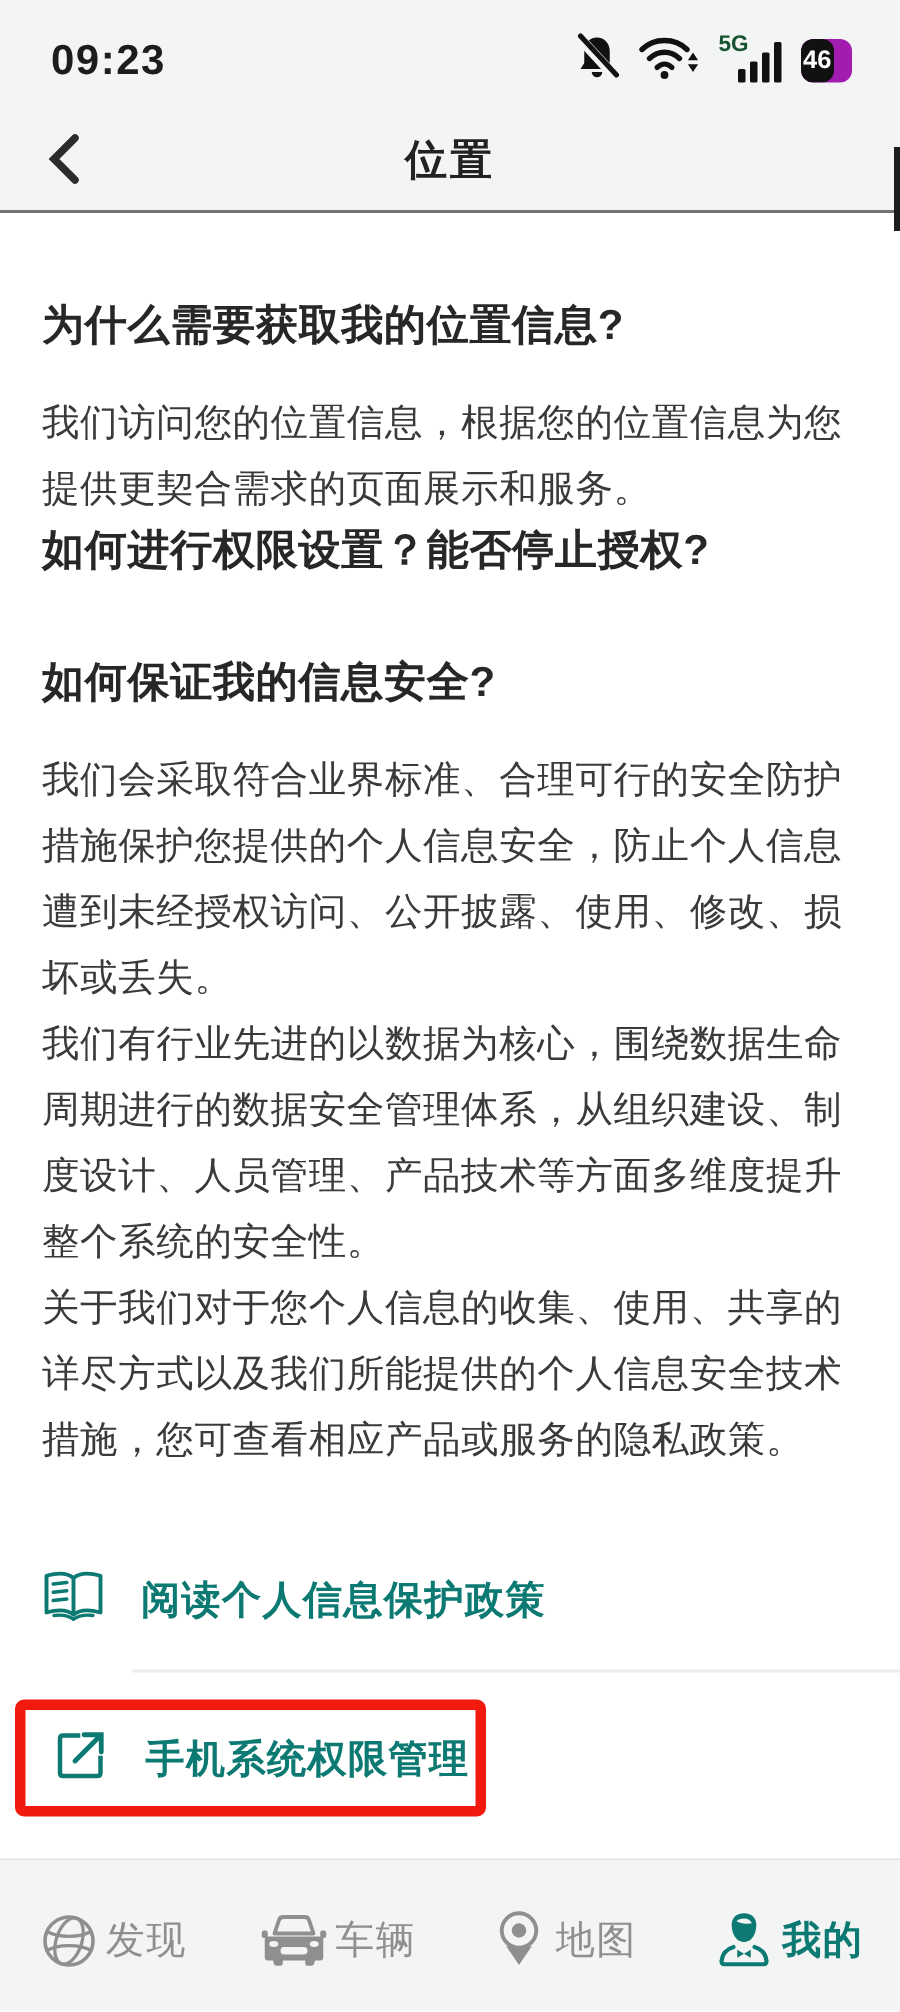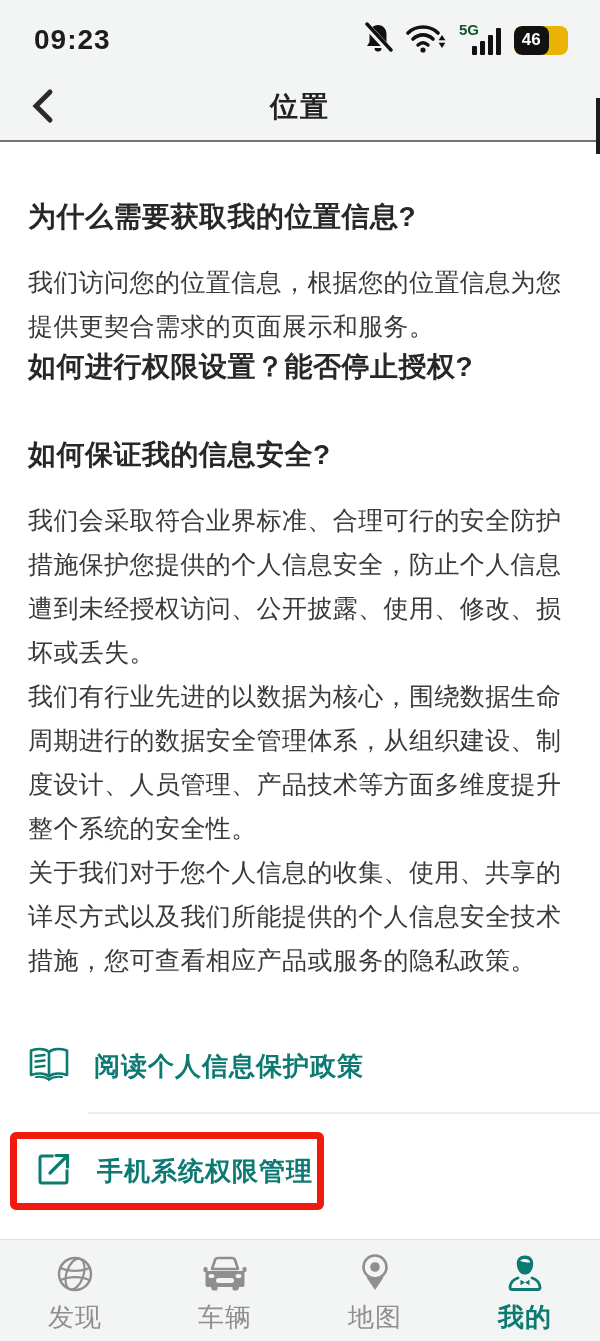--- a/index.html
+++ b/index.html
@@ -15,22 +15,22 @@
     height:74px; display:flex; align-items:center;
     justify-content:space-between; padding:6px 32px 0 34px;
   }
   .status-time { font-size:28px; font-weight:bold; color:#1c1c1c; letter-spacing:1px; }
   .status-right { display:flex; align-items:center; gap:13px; }
   .sig-wrap { position:relative; width:42px; height:34px; }
   .sig-label { position:absolute; left:0; top:-2px; font-size:15px; font-weight:bold; color:#14532d; }
   .sig-bars { position:absolute; bottom:2px; right:0; display:flex; align-items:flex-end; gap:3px; }
   .sig-bars i { display:block; width:5px; background:#111; border-radius:1px; }
   .battery {
-    width:54px; height:29px; border-radius:8px; overflow:hidden;
-    background:#eab308; display:flex;
+    width:34px; height:29px; border-radius:8px; overflow:hidden;
+    background:#a21caf; display:flex;
   }
   .battery-fill {
     width:64%; background:#111; color:#fff; font-size:17px; font-weight:bold;
     display:flex; align-items:center; justify-content:center; border-radius:8px;
   }
   .nav-header { height:66px; display:flex; align-items:center; justify-content:center; position:relative; }
   .back-btn { position:absolute; left:30px; top:12px; width:40px; height:40px;
     display:flex; align-items:center; cursor:pointer; }
   .nav-title { font-size:28px; font-weight:bold; color:#222; letter-spacing:2px; }
   .scroll-thumb { position:absolute; right:0; top:98px; width:4px; height:56px; background:#1d1d1d; z-index:5; }
@@ -53,21 +53,21 @@
     margin:18px 0 0 10px; width:314px; height:78px;
     border:7px solid #f2190e; border-radius:6px;
     display:flex; align-items:center; padding-left:18px; gap:24px; cursor:pointer;
   }
   
   .tab-bar {
     position:absolute; left:0; bottom:0; width:600px; height:102px;
     background:#f3f4f4; border-top:1px solid #e2e3e3;
     display:flex; align-items:stretch;
   }
-  .tab-item { flex:1; display:flex; flex-direction:column; align-items:center;
+  .tab-item { flex:1; display:flex; flex-direction:row; align-items:center;
     justify-content:center; gap:5px; padding-top:6px; cursor:pointer; }
   .tab-icon { height:42px; display:flex; align-items:center; justify-content:center; }
   .tab-label { font-size:26px; color:#8f8f8f; letter-spacing:1px; }
   .tab-item.active .tab-label { color:#0c7a72; font-weight:bold; }
 </style>
 </head>
 <body>
 
 <div class="top-chrome">
   <div class="status-bar">

